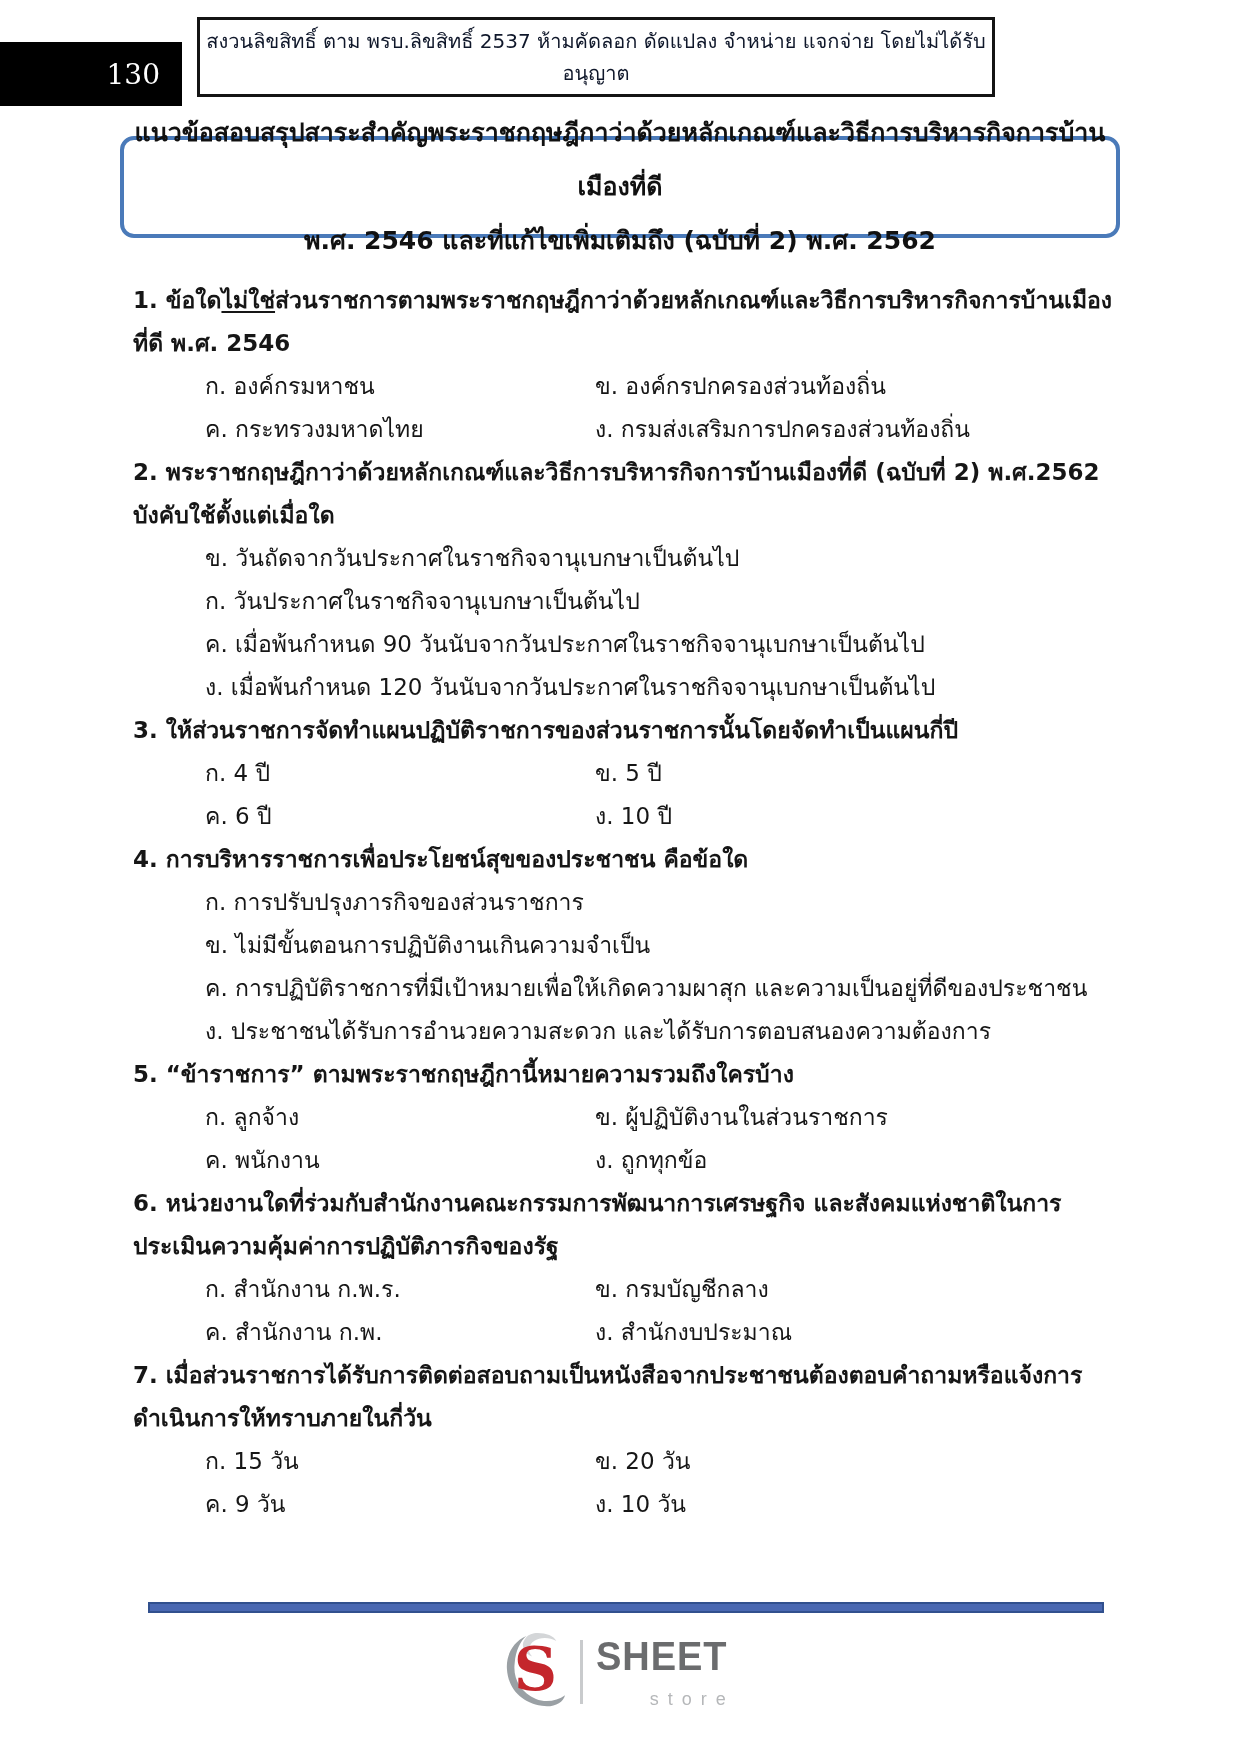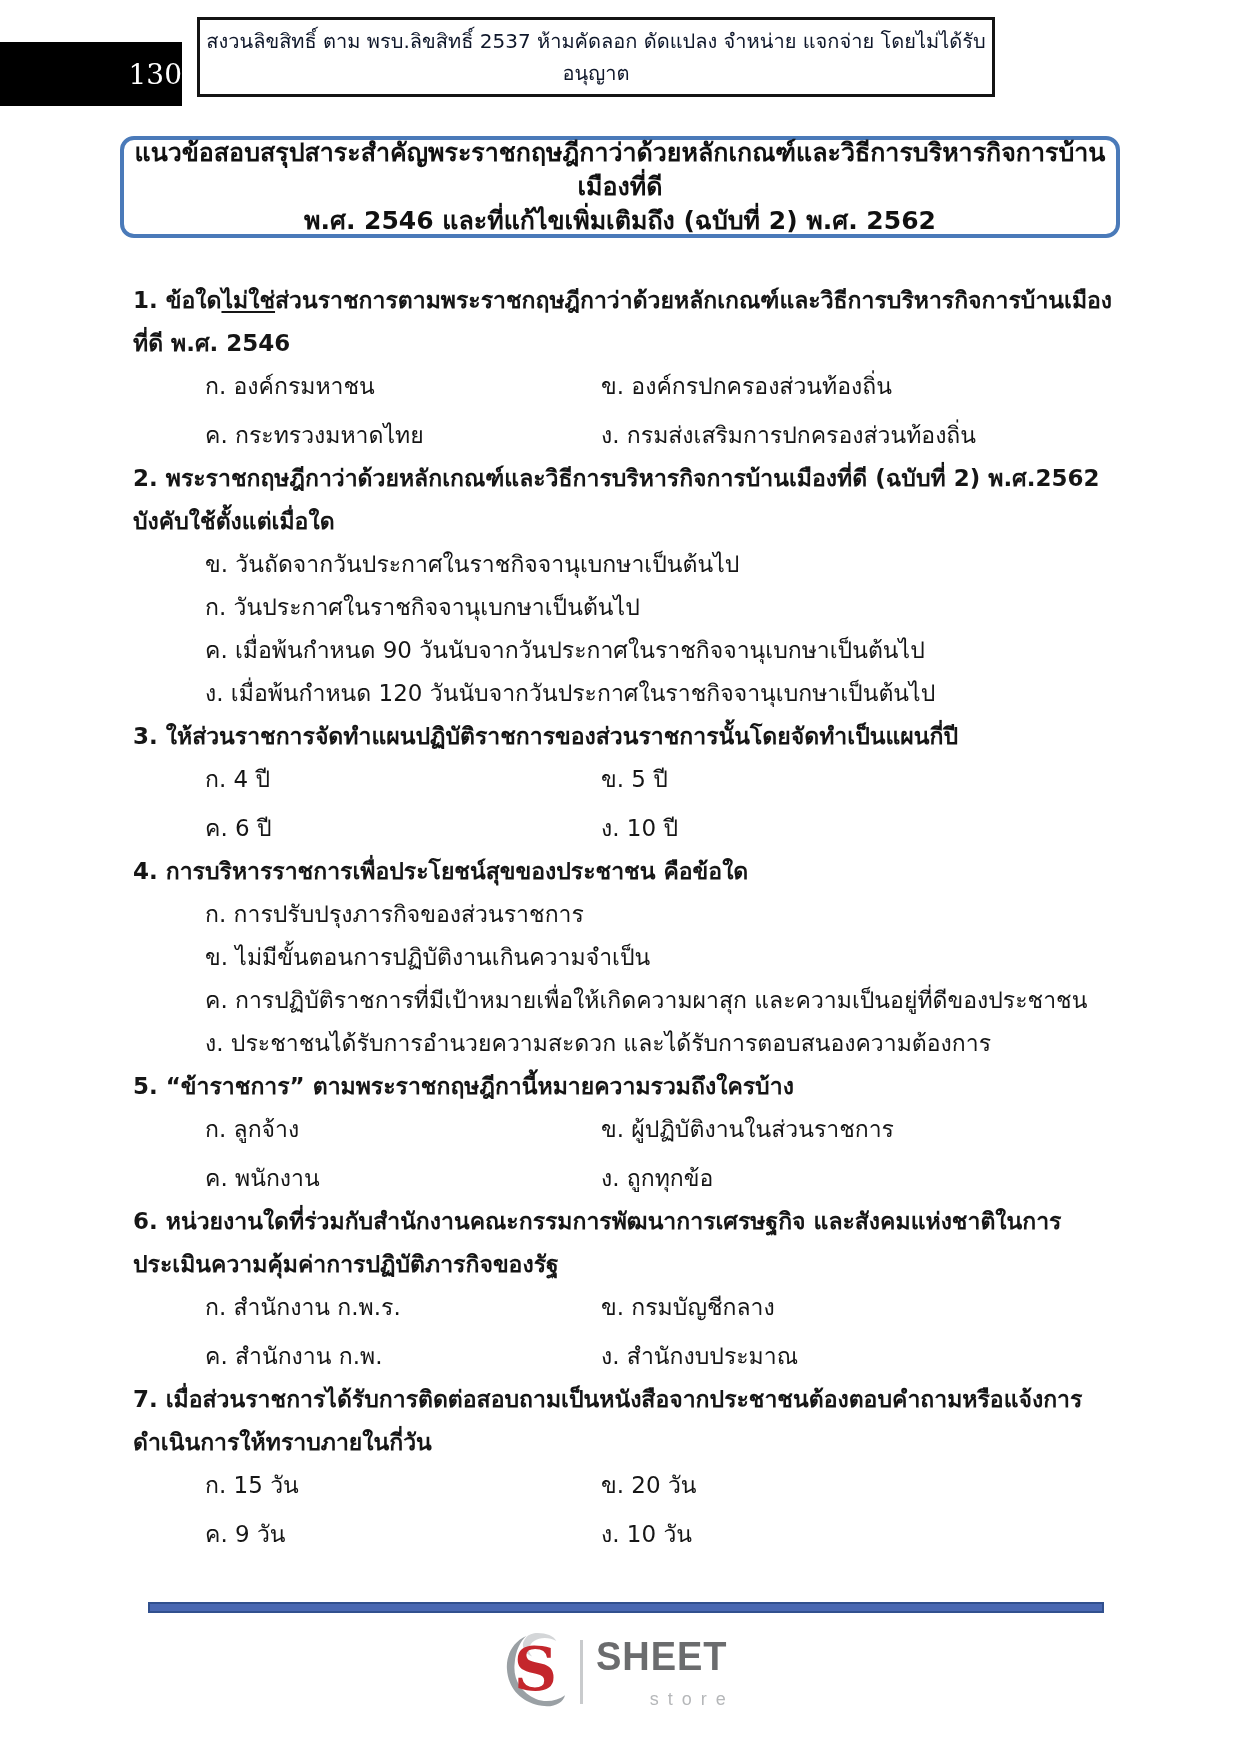--- a/index.html
+++ b/index.html
@@ -4,42 +4,42 @@
 <style>
   html,body { margin:0; padding:0; background:#ffffff; }
   .page {
     position:relative; width:1240px; height:1755px; background:#ffffff;
     font-family:"DejaVu Sans", sans-serif; color:#161616; overflow:hidden;
   }
   
   .page-number-box {
     position:absolute; left:0; top:42px; width:182px; height:64px;
     background:#000; color:#fff; display:flex; align-items:center;
-    justify-content:flex-end; box-sizing:border-box;
+    justify-content:flex-end; padding-right:22px; box-sizing:border-box;
     font-family:"DejaVu Serif", serif; font-size:28px;
   }
   .copyright-box {
     position:absolute; left:197px; top:17px; width:798px; height:80px;
     border:3px solid #141414; box-sizing:border-box;
     display:flex; align-items:center; justify-content:center;
     font-size:20px; color:#0f172a; text-align:center;
   }
   
   .title-box {
     position:absolute; left:120px; top:136px; width:1000px; height:102px;
     border:4px solid #4a7ab9; border-radius:14px; box-sizing:border-box;
     display:flex; flex-direction:column; justify-content:center; align-items:center;
-    font-weight:bold; font-size:25px; line-height:34px; color:#111; text-align:center;
+    font-weight:bold; font-size:25px; line-height:54px; color:#111; text-align:center;
   }
   
   .content { position:absolute; left:133px; top:279px; width:980px; font-size:23px; }
   .q-line { line-height:43px; font-weight:bold; white-space:nowrap; }
   .q-line .u { text-decoration:underline; text-underline-offset:3px; }
   .opts-stack { padding-left:72px; }
-  .opts-grid { padding-left:72px; display:grid; grid-template-columns:390px 1fr;gap:6px; }
+  .opts-grid { padding-left:72px; display:grid; grid-template-columns:390px 1fr; }
   .opt-line { line-height:43px; font-weight:normal; white-space:nowrap; }
   
   .footer-bar {
     position:absolute; left:148px; top:1602px; width:952px; height:7px;
     background:#4a68b2; border:2px solid #31508e;
   }
   .footer-logo {
     position:absolute; left:0; top:1632px; width:100%;
     display:flex; justify-content:center; align-items:center; gap:13px;
   }

